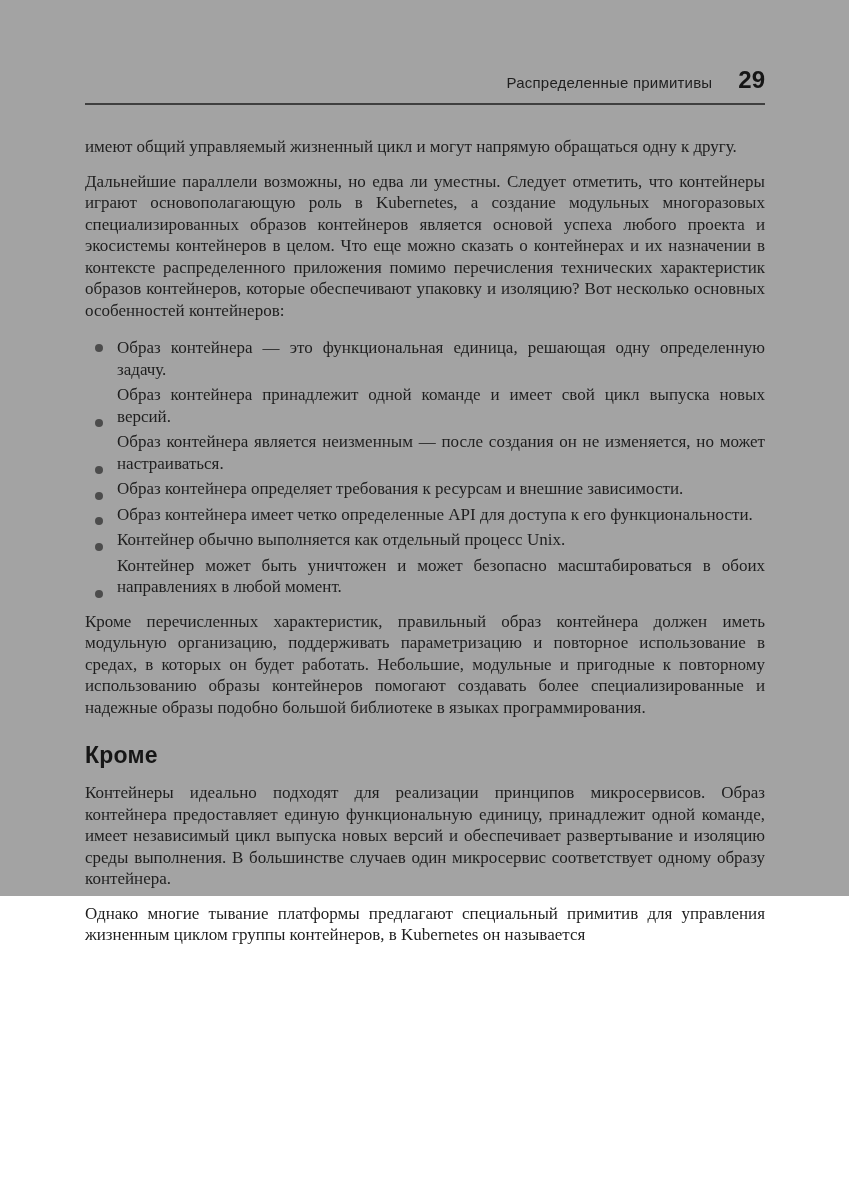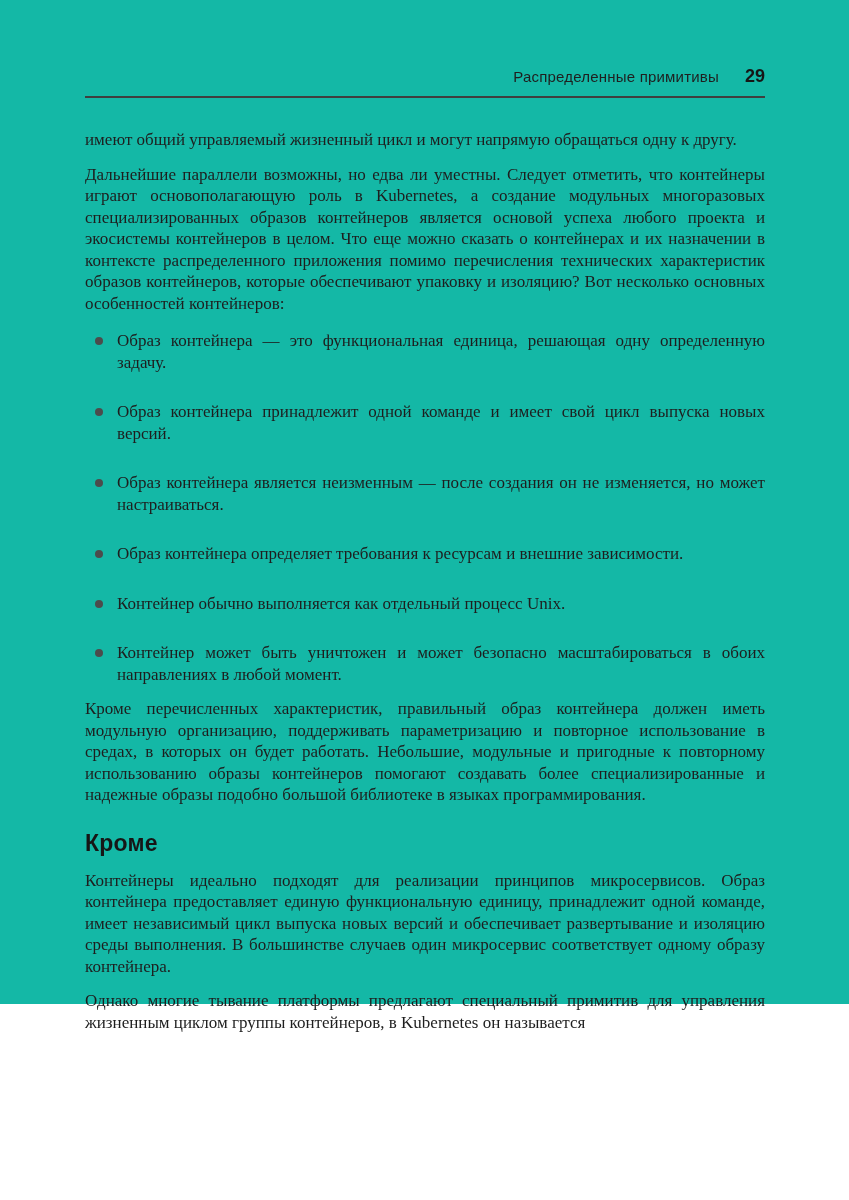--- a/index.html
+++ b/index.html
@@ -8,42 +8,42 @@
     background: #ffffff;
   }
   body {
     width: 849px;
     height: 1200px;
     overflow: hidden;
   }
   .page {
     box-sizing: border-box;
     width: 849px;
-    height: 1004px;
+    height: 896px;
     padding: 66px 84px 0 85px;
-    background: #14b8a6;
+    background: #a3a3a3;
   }
   .page-header {
     display: flex;
     justify-content: flex-end;
     align-items: baseline;
     gap: 26px;
     border-bottom: 2px solid #3f3f3f;
     padding-bottom: 9px;
   }
   .header-title {
     font-family: "Liberation Sans", "DejaVu Sans", sans-serif;
     font-size: 15px;
     font-weight: 500;
     color: #1f1f1f;
     letter-spacing: 0.2px;
   }
   .header-page-num {
     font-family: "Liberation Sans", "DejaVu Sans", sans-serif;
-    font-size: 18px;
+    font-size: 24px;
     font-weight: 700;
     color: #161616;
   }
   .para {
     font-family: "Liberation Serif", "DejaVu Serif", serif;
     font-size: 17px;
     line-height: 21.5px;
     color: #1e1e1e;
     text-align: justify;
     margin: 13px 0 0 0;
@@ -54,21 +54,22 @@
   .bullet-list {
     list-style: none;
     margin: 16px 0 0 0;
     padding: 0 0 0 10px;
   }
   .bullet-item {
     display: flex;
     align-items: flex-start;
   }
   .bullet-item + .bullet-item {
-    margin-top: 28px;
+    margin-top: 4px;
+    align-items: flex-end;
   }
   .bullet {
     flex: 0 0 auto;
     width: 8px;
     height: 8px;
     border-radius: 50%;
     background: #4c4c4c;
     margin: 7px 14px 0 0;
   }
   .bullet-text {
@@ -116,20 +117,24 @@
       <li class="bullet-item">
         <span class="bullet"></span>
         <span class="bullet-text">Образ контейнера является неизменным — после создания он не изменяется, но может настраиваться.</span>
       </li>
       <li class="bullet-item">
         <span class="bullet"></span>
         <span class="bullet-text">Образ контейнера определяет требования к ресурсам и внешние зависимости.</span>
       </li>
       <li class="bullet-item">
         <span class="bullet"></span>
+        <span class="bullet-text">Образ контейнера имеет четко определенные API для доступа к его функцио­нальности.</span>
+      </li>
+      <li class="bullet-item">
+        <span class="bullet"></span>
         <span class="bullet-text">Контейнер обычно выполняется как отдельный процесс Unix.</span>
       </li>
       <li class="bullet-item">
         <span class="bullet"></span>
         <span class="bullet-text">Контейнер может быть уничтожен и может безопасно масштабироваться в обо­их направлениях в любой момент.</span>
       </li>
     </ul>
 
     <p class="para">Кроме перечисленных характеристик, правильный образ контейнера должен иметь модульную организацию, поддерживать параметризацию и повторное использо­вание в средах, в которых он будет работать. Небольшие, модульные и пригодные к повторному использованию образы контейнеров помогают создавать более специализированные и надежные образы подобно большой библиотеке в языках программирования.</p>
 

